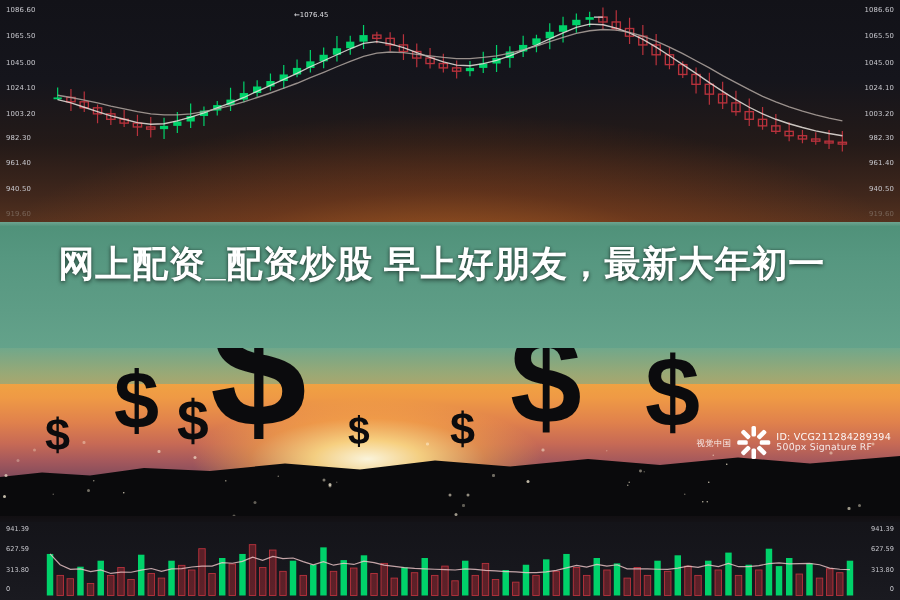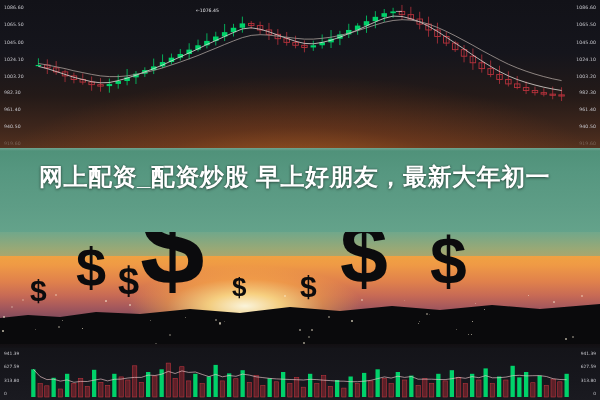--- a/index.html
+++ b/index.html
@@ -243,20 +243,37 @@
     <div class="dsign" style="left:140px;top:-46px;font-size:116px;">$</div>
     <div class="dsign" style="left:232px;top:42px;font-size:26px;">$</div>
     <div class="dsign" style="left:340px;top:-22px;font-size:86px;">$</div>
     <div class="dsign" style="left:300px;top:40px;font-size:30px;">$</div>
     <div class="dsign" style="left:430px;top:-4px;font-size:66px;">$</div>
 
     <svg class="hill" viewBox="0 0 600 62" preserveAspectRatio="none">
       <path d="M0,30 L28,27 L60,29 L96,24 L140,26 L190,21 L240,25 L290,19 L340,23 L392,18 L440,22 L492,17 L540,21 L600,16 L600,62 L0,62 Z" fill="#0a0a0c"></path>
     </svg>
 
+    <div id="wm">
+      <span class="cn">视觉中国</span>
+      <span class="burst">
+        <i style="transform:rotate(0deg)"></i>
+          <i style="transform:rotate(45deg)"></i>
+        <i style="transform:rotate(90deg)"></i>
+          <i style="transform:rotate(135deg)"></i>
+        <i style="transform:rotate(180deg)"></i>
+          <i style="transform:rotate(225deg)"></i>
+        <i style="transform:rotate(270deg)"></i>
+          <i style="transform:rotate(315deg)"></i>
+      </span>
+      <span class="txt">
+        <div>ID: VCG211284289394</div>
+        <div class="sub">500px Signature RF</div>
+      </span>
+    </div>
   <div class="spark" style="left: 475px; top: 71px; opacity: 0.65; width: 0.9px; height: 0.9px;"></div>
       <div class="spark" style="left: 129px; top: 72px; opacity: 0.71; width: 2.4px; height: 2.4px;"></div>
       <div class="spark" style="left: 351px; top: 88px; opacity: 0.86; width: 2px; height: 2px;"></div>
       <div class="spark" style="left: 557px; top: 113px; opacity: 0.55; width: 1.8px; height: 1.8px;"></div>
       <div class="spark" style="left: 328px; top: 84px; opacity: 0.49; width: 1.5px; height: 1.5px;"></div>
       <div class="spark" style="left: 490px; top: 114px; opacity: 0.44; width: 0.9px; height: 0.9px;"></div>
       <div class="spark" style="left: 82px; top: 96px; opacity: 0.94; width: 1.3px; height: 1.3px;"></div>
       <div class="spark" style="left: 468px; top: 102px; opacity: 0.83; width: 0.9px; height: 0.9px;"></div>
       <div class="spark" style="left: 456px; top: 97px; opacity: 0.49; width: 1px; height: 1px;"></div>
       <div class="spark" style="left: 35px; top: 97px; opacity: 0.44; width: 1px; height: 1px;"></div>

